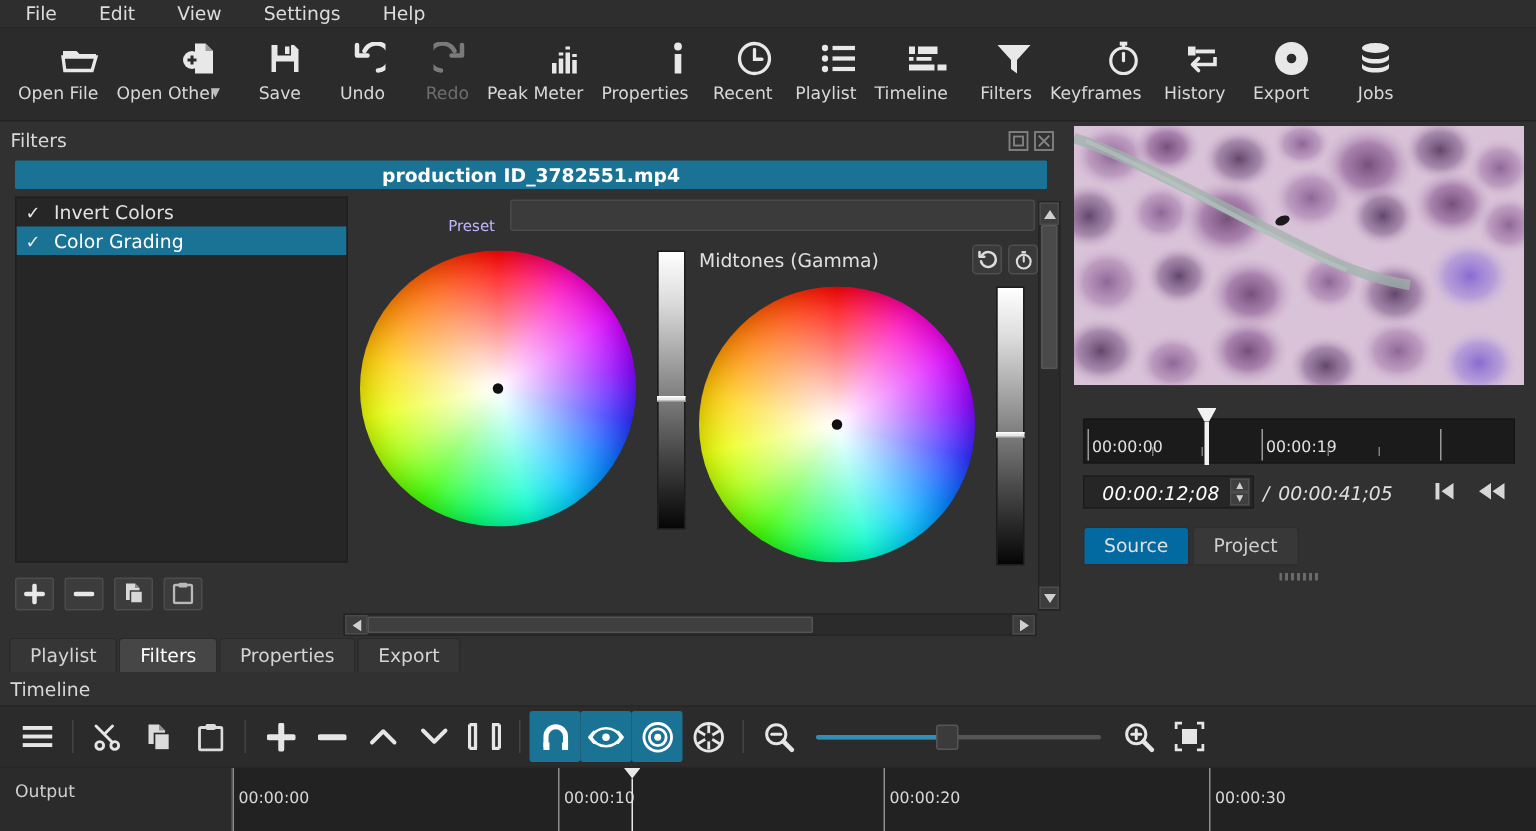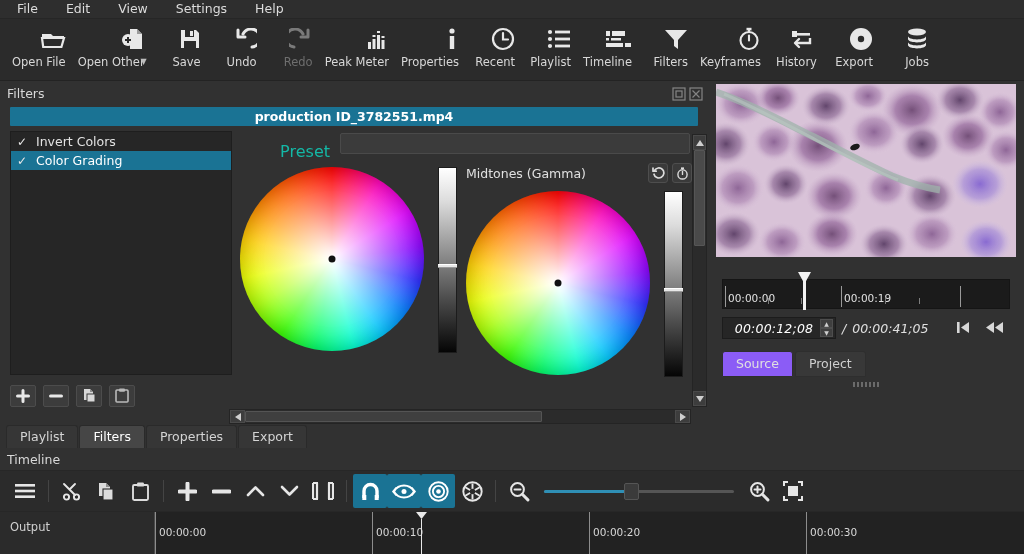--- a/index.html
+++ b/index.html
@@ -90,21 +90,21 @@
   .flist-btns { height: 34px; display: flex; align-items: center; gap: 7px; padding-top: 7px; }
   .sq-btn {
     width: 26px; height: 22px; background: #3c3c3c;
     border: 1px solid #4c4c4c; border-radius: 2px;
     display: flex; align-items: center; justify-content: center; cursor: default;
   }
 
   
   .fparams { flex: 1; margin-left: 8px; position: relative; overflow: hidden; }
   .preset-row { display: flex; align-items: center; height: 24px; padding-right: 18px; }
-  .preset-lbl { font-size: 16px; color: #14b8a6; width: 100px; text-align: right; padding-right: 10px; margin-top: 17px; }
+  .preset-lbl { font-size: 10px; color: #c4b5fd; width: 100px; text-align: right; padding-right: 10px; margin-top: 17px; }
   .preset-combo {
     flex: 1; height: 21px; background: #3b3b3b;
     border: 1px solid #4a4a4a; border-radius: 2px;
   }
 
   .wheels { display: flex; padding-top: 6px; padding-right: 16px; }
   .wheel-block { width: 226px; position: relative; }
   .wheel-head { display: flex; align-items: center; height: 24px; }
   .wheel-title { font-size: 12.5px; color: #e0e0e0; flex: 1; }
   .mini-btn {
@@ -229,21 +229,21 @@
     display: flex; align-items: center; justify-content: center;
     font-size: 6px; color: #d0d0d0; line-height: 1;
   }
   .tc-total { font-size: 12.5px; color: #e0e0e0; }
   .transport { margin-left: auto; display: flex; gap: 16px; padding-right: 6px; }
   .tp-btn { cursor: default; opacity: .92; }
 
   .player-tabs { margin: 12px 0 0 14px; display: flex; gap: 2px; }
   .ptab {
     padding: 4px 13px 5px 13px; font-size: 12.5px; color: #e0e0e0;
-    background: #8b5cf6; border: 1px solid #2e2e2e;
+    background: #0369a1; border: 1px solid #2e2e2e;
     border-radius: 3px 3px 0 0; cursor: default;
   }
   .ptab.inactive { background: #383838; color: #cfcfcf; }
   .grip {
     width: 26px; height: 5px; margin: 5px auto 0 auto;
     background: repeating-linear-gradient(to right, #6a6a6a 0 2px, transparent 2px 4px);
   }
 
   
   .timeline-dock {

